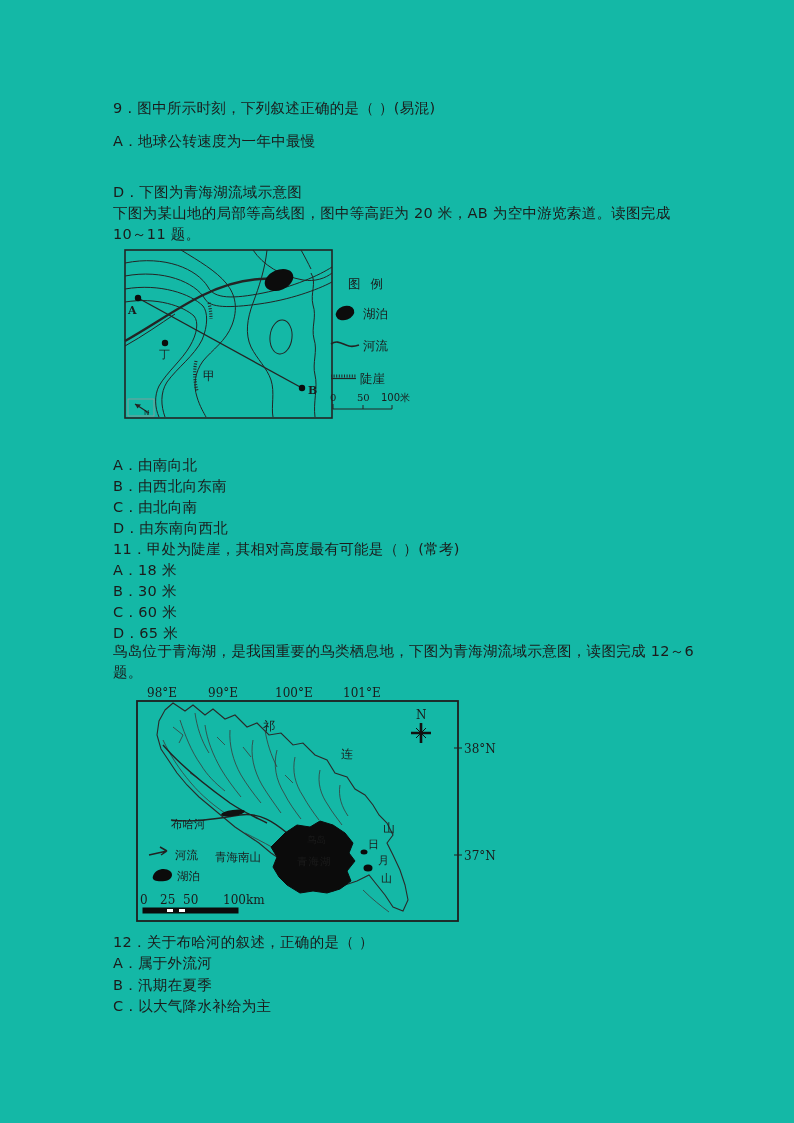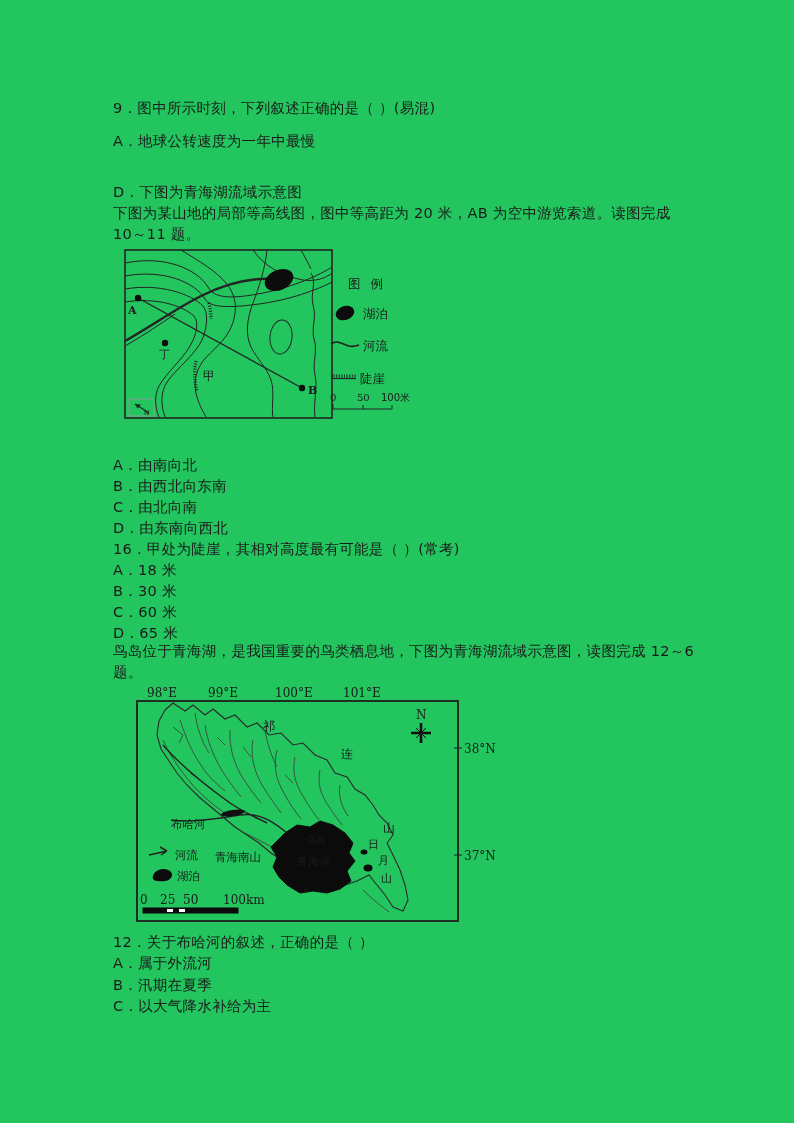--- a/index.html
+++ b/index.html
@@ -1,18 +1,18 @@
 <!DOCTYPE html>
 <html><head>
 <meta charset="utf-8">
 <style>
   html,body{margin:0;padding:0;background:#e8e8e8;}
   .page{
     position:relative;width:794px;height:1123px;margin:0 auto;
-    background:#22c55e;overflow:hidden;
+    background:#14b8a6;overflow:hidden;
     font-family:"DejaVu Sans","Liberation Sans",sans-serif;
     color:#1b1b1b;
   }
   .line{
     position:absolute;left:113px;font-size:14.5px;line-height:17px;
     white-space:nowrap;letter-spacing:0.3px;
   }
   .figure{position:absolute;}
   svg text{font-family:"DejaVu Sans","Liberation Sans",sans-serif;fill:#1b1b1b;}
   svg .geo{font-family:"DejaVu Serif","Liberation Serif",serif;}
@@ -85,21 +85,21 @@
       <text x="266" y="152" font-size="10">100米</text>
       <path d="M218,160 L277,160 M218,155 L218,160 M248,156 L248,160 M277,156 L277,160" stroke="#242424" stroke-width="1" fill="none"></path>
     </g>
   </svg>
 
   <div class="line" style="top:457px">A．由南向北</div>
   <div class="line" style="top:478px">B．由西北向东南</div>
   <div class="line" style="top:499px">C．由北向南</div>
   <div class="line" style="top:520px">D．由东南向西北</div>
 
-  <div class="line" style="top:541px">16．甲处为陡崖，其相对高度最有可能是（  ）(常考)</div>
+  <div class="line" style="top:541px">11．甲处为陡崖，其相对高度最有可能是（  ）(常考)</div>
   <div class="line" style="top:562px">A．18 米</div>
   <div class="line" style="top:583px">B．30 米</div>
   <div class="line" style="top:604px">C．60 米</div>
   <div class="line" style="top:625px">D．65 米</div>
 
   <div class="line" style="top:643px">鸟岛位于青海湖，是我国重要的鸟类栖息地，下图为青海湖流域示意图，读图完成 12～6</div>
   <div class="line" style="top:664px">题。</div>
 
   <svg class="figure" style="top:685px;left:135px" width="370" height="240" viewBox="0 0 370 240">
 

